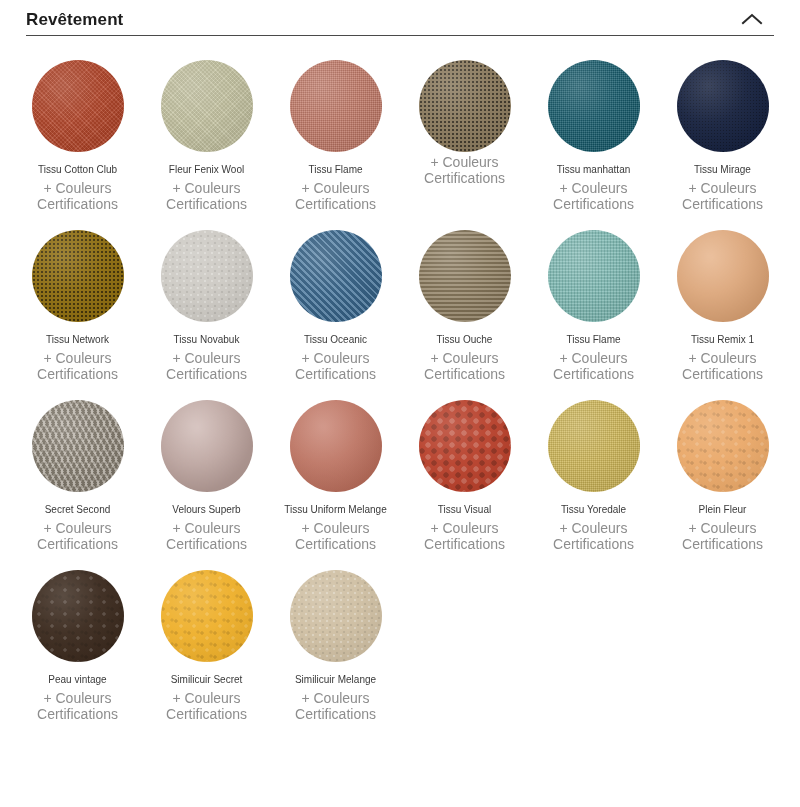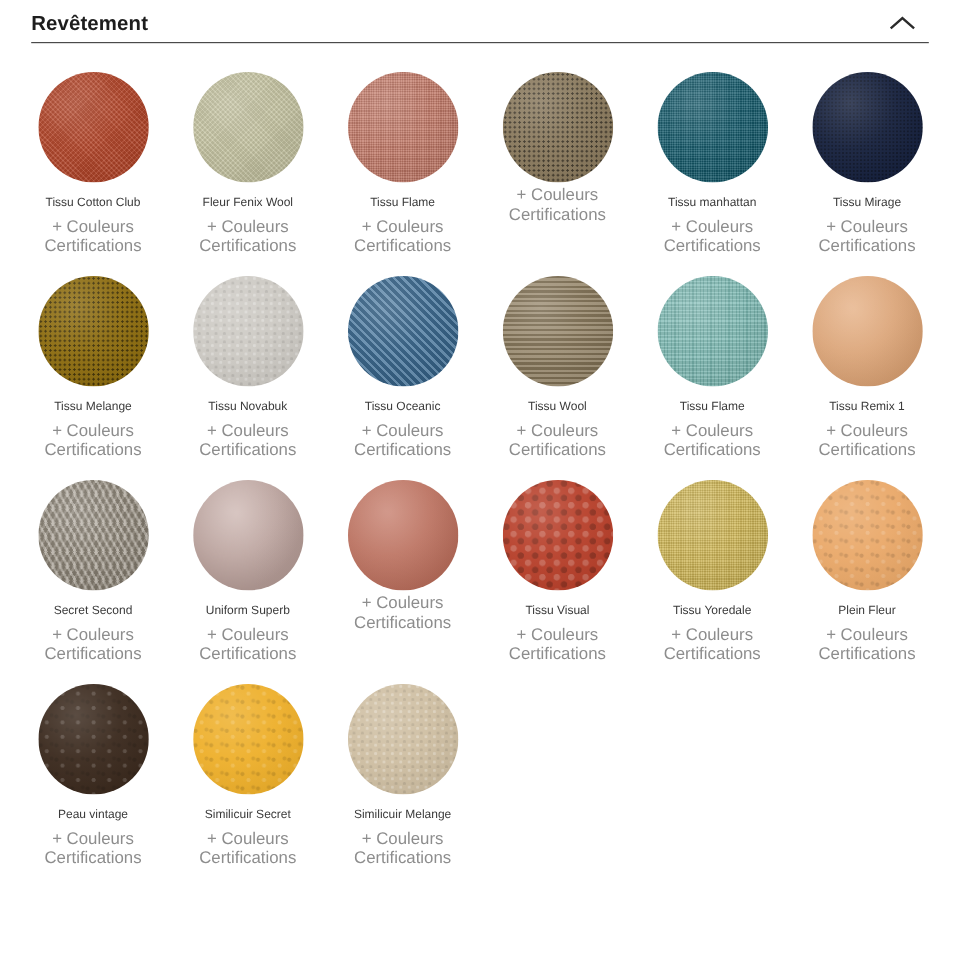--- a/index.html
+++ b/index.html
@@ -217,21 +217,21 @@
       <div class="swatch">
         <div class="swatch-circle tex-dotsfine" style="background-color: rgb(23, 34, 63);"></div>
         <div class="swatch-name">Tissu Mirage</div>
         <div class="swatch-sub">
           <div>+ Couleurs</div>
           <div>Certifications</div>
         </div>
       </div>
       <div class="swatch">
         <div class="swatch-circle tex-dots" style="background-color: rgb(141, 109, 17);"></div>
-        <div class="swatch-name">Tissu Melange</div>
+        <div class="swatch-name">Tissu Network</div>
         <div class="swatch-sub">
           <div>+ Couleurs</div>
           <div>Certifications</div>
         </div>
       </div>
       <div class="swatch">
         <div class="swatch-circle tex-suede" style="background-color: rgb(205, 202, 196);"></div>
         <div class="swatch-name">Tissu Novabuk</div>
         <div class="swatch-sub">
           <div>+ Couleurs</div>
@@ -241,21 +241,21 @@
       <div class="swatch">
         <div class="swatch-circle tex-twill" style="background-color: rgb(59, 109, 150);"></div>
         <div class="swatch-name">Tissu Oceanic</div>
         <div class="swatch-sub">
           <div>+ Couleurs</div>
           <div>Certifications</div>
         </div>
       </div>
       <div class="swatch">
         <div class="swatch-circle tex-rib" style="background-color: rgb(139, 122, 92);"></div>
-        <div class="swatch-name">Tissu Wool</div>
+        <div class="swatch-name">Tissu Ouche</div>
         <div class="swatch-sub">
           <div>+ Couleurs</div>
           <div>Certifications</div>
         </div>
       </div>
       <div class="swatch">
         <div class="swatch-circle tex-slub" style="background-color: rgb(119, 183, 176);"></div>
         <div class="swatch-name">Tissu Flame</div>
         <div class="swatch-sub">
           <div>+ Couleurs</div>
@@ -273,28 +273,29 @@
       <div class="swatch">
         <div class="swatch-circle tex-herring" style="background-color: rgb(150, 141, 126);"></div>
         <div class="swatch-name">Secret Second</div>
         <div class="swatch-sub">
           <div>+ Couleurs</div>
           <div>Certifications</div>
         </div>
       </div>
       <div class="swatch">
         <div class="swatch-circle tex-velvet" style="background-color: rgb(196, 169, 163);"></div>
-        <div class="swatch-name">Uniform Superb</div>
+        <div class="swatch-name">Velours Superb</div>
         <div class="swatch-sub">
           <div>+ Couleurs</div>
           <div>Certifications</div>
         </div>
       </div>
       <div class="swatch">
         <div class="swatch-circle tex-flat" style="background-color: rgb(193, 114, 95);"></div>
+        <div class="swatch-name">Tissu Uniform Melange</div>
         <div class="swatch-sub">
           <div>+ Couleurs</div>
           <div>Certifications</div>
         </div>
       </div>
       <div class="swatch">
         <div class="swatch-circle tex-floral" style="background-color: rgb(184, 65, 44);"></div>
         <div class="swatch-name">Tissu Visual</div>
         <div class="swatch-sub">
           <div>+ Couleurs</div>

